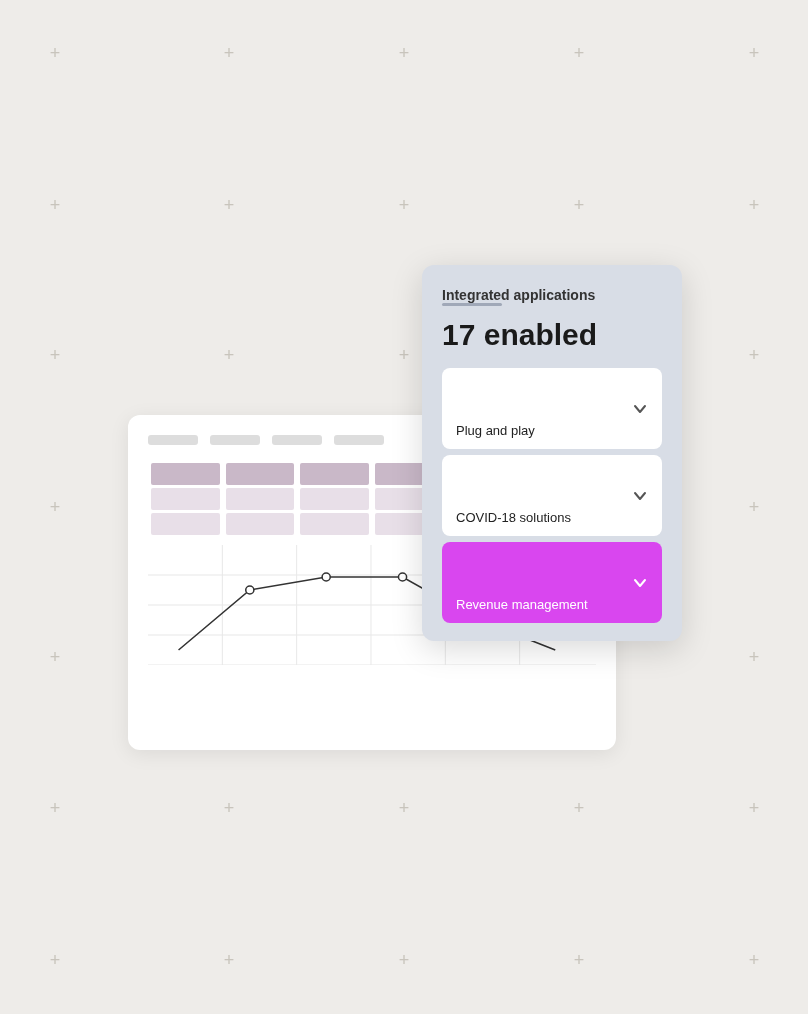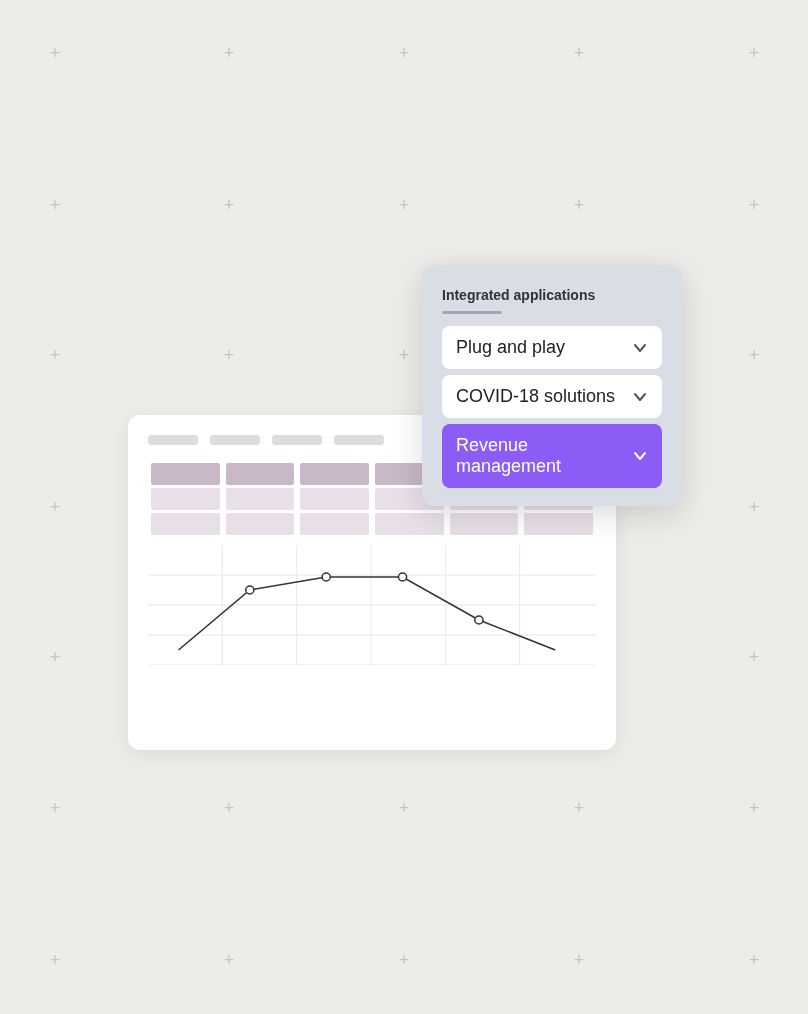--- a/index.html
+++ b/index.html
@@ -108,21 +108,20 @@
       background: #d8dde6;
       border-radius: 12px;
       padding: 22px 20px 18px;
       box-shadow: 0 8px 32px rgba(0,0,0,0.15);
     }
 
     .app-card-title {
       font-size: 14px;
       font-weight: 600;
       color: #333;
-      margin-bottom: 8px;
     }
 
     .app-card-divider {
       width: 60px;
       height: 3px;
       background: #a0a8b8;
       border-radius: 2px;
       margin-bottom: 12px;
     }
 
@@ -142,27 +141,28 @@
       justify-content: space-between;
       padding: 11px 14px;
       cursor: pointer;
     }
 
     .accordion-item:last-child {
       margin-bottom: 0;
     }
 
     .accordion-item.active {
-      background: #8b5cf6;
+      background: #d946ef;
     }
 
     .accordion-item-label {
-      font-size: 18px;
+      font-size: 13px;
       font-weight: 500;
       color: #222;
+      margin-top: 44px;
     }
 
     .accordion-item.active .accordion-item-label {
       color: #ffffff;
     }
 
     .chevron-icon {
       width: 16px;
       height: 16px;
       display: flex;
@@ -285,20 +285,21 @@
       <circle cx="175" cy="32" r="4" fill="white" stroke="#333" stroke-width="1.5"></circle>
       <circle cx="250" cy="32" r="4" fill="white" stroke="#333" stroke-width="1.5"></circle>
       <circle cx="325" cy="75" r="4" fill="white" stroke="#333" stroke-width="1.5"></circle>
     </svg>
   </div>
 </div>
 
 <div class="app-card">
   <div class="app-card-title">Integrated applications</div>
   <div class="app-card-divider"></div>
+  <div class="app-card-count">17 enabled</div>
 
   <div class="accordion-item">
     <span class="accordion-item-label">Plug and play</span>
     <span class="chevron-icon">
       <svg viewBox="0 0 14 14">
           <polyline points="2,4 7,10 12,4"></polyline>
         </svg>
     </span>
   </div>
 

